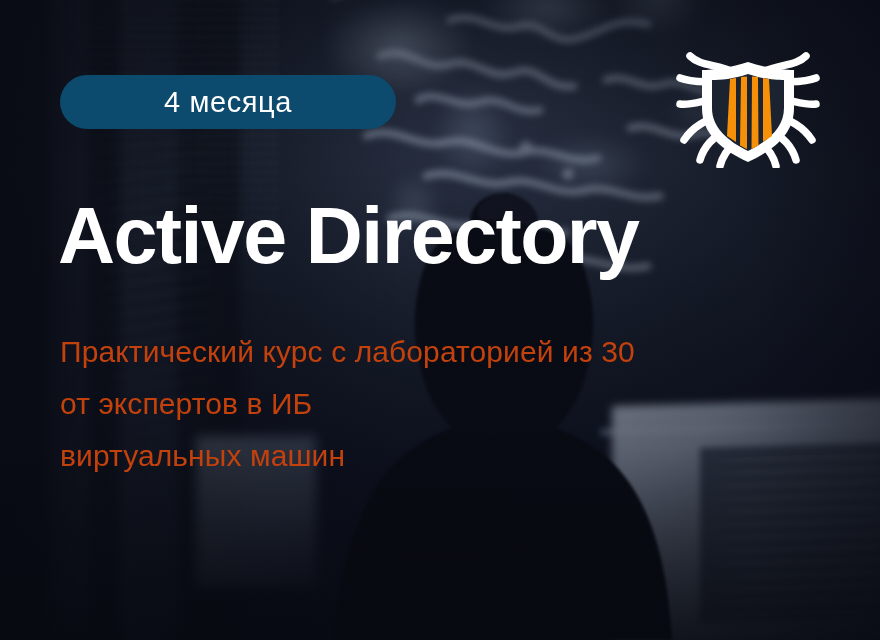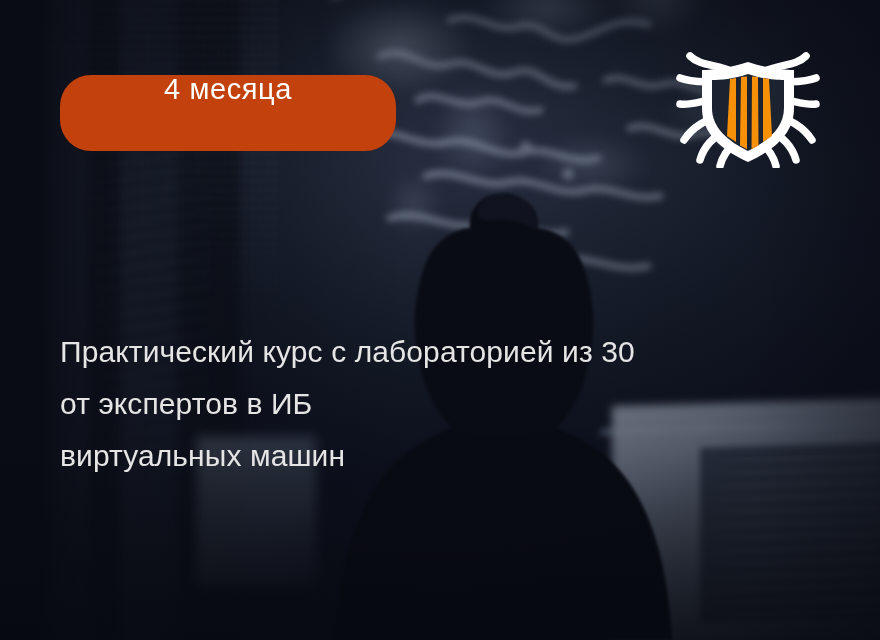--- a/index.html
+++ b/index.html
@@ -143,24 +143,24 @@
     background:
       linear-gradient(180deg, rgba(9,11,20,.30) 0%, rgba(9,11,20,.05) 26%, rgba(9,11,20,.30) 70%, rgba(7,9,16,.78) 100%),
       linear-gradient(90deg, rgba(9,11,20,.82) 0%, rgba(9,11,20,.30) 24%, rgba(9,11,20,0) 46%, rgba(9,11,20,.22) 86%, rgba(9,11,20,.45) 100%),
       radial-gradient(ellipse 95% 90% at 50% 48%, rgba(0,0,0,0) 38%, rgba(5,7,13,.62) 100%);
   }
 
   
   .badge {
     position: absolute;
     left: 60px; top: 75px;
-    width: 336px; height: 76px;
+    width: 336px; height: 54px;
     border-radius: 31px;
-    background: #c2410c;
-    display: flex; align-items: flex-start; justify-content: center;
+    background: #0c4a6e;
+    display: flex; align-items: center; justify-content: center;
     box-sizing: border-box;
   }
   .badge-label {
     color: #ffffff;
     font-size: 29px;
     font-weight: 300;
     letter-spacing: .6px;
     line-height: 1;
     white-space: nowrap;
   }
@@ -182,21 +182,21 @@
     letter-spacing: -1.6px;
     line-height: 1;
     white-space: nowrap;
   }
 
   .subtitle {
     position: absolute;
     left: 60px; top: 326px;
     width: 770px;
     margin: 0;
-    color: #e5e5e5;
+    color: #c2410c;
     font-size: 30px;
     font-weight: 300;
     line-height: 52px;
     letter-spacing: .1px;
   }
   .subtitle .sub-line { display: block; white-space: nowrap; }
 </style>
 </head>
 <body>
 
@@ -294,20 +294,21 @@
 
       <g fill="#f79009">
         <path d="M62 31 L68 30 L68 94 C65 92, 62 90, 59 88 Z"></path>
         <path d="M73 29 L79 28.5 L79 101 C76.5 100, 74 98.5, 72 97.5 Z"></path>
         <path d="M84 28.5 L90 29 L90.5 97.5 C88.5 98.5, 86 100, 83.5 101 Z"></path>
         <path d="M95 30 L101 31 L104 88 C101 90, 98 92, 95 94 Z"></path>
       </g>
     </svg>
   </div>
 
+  <h1 class="title">Active Directory</h1>
 
   <p class="subtitle">
     <span class="sub-line">Практический курс с лабораторией из 30</span>
     <span class="sub-line">от экспертов в ИБ</span>
     <span class="sub-line">виртуальных машин</span>
   </p>
 
 </div>
 
 </body></html>

